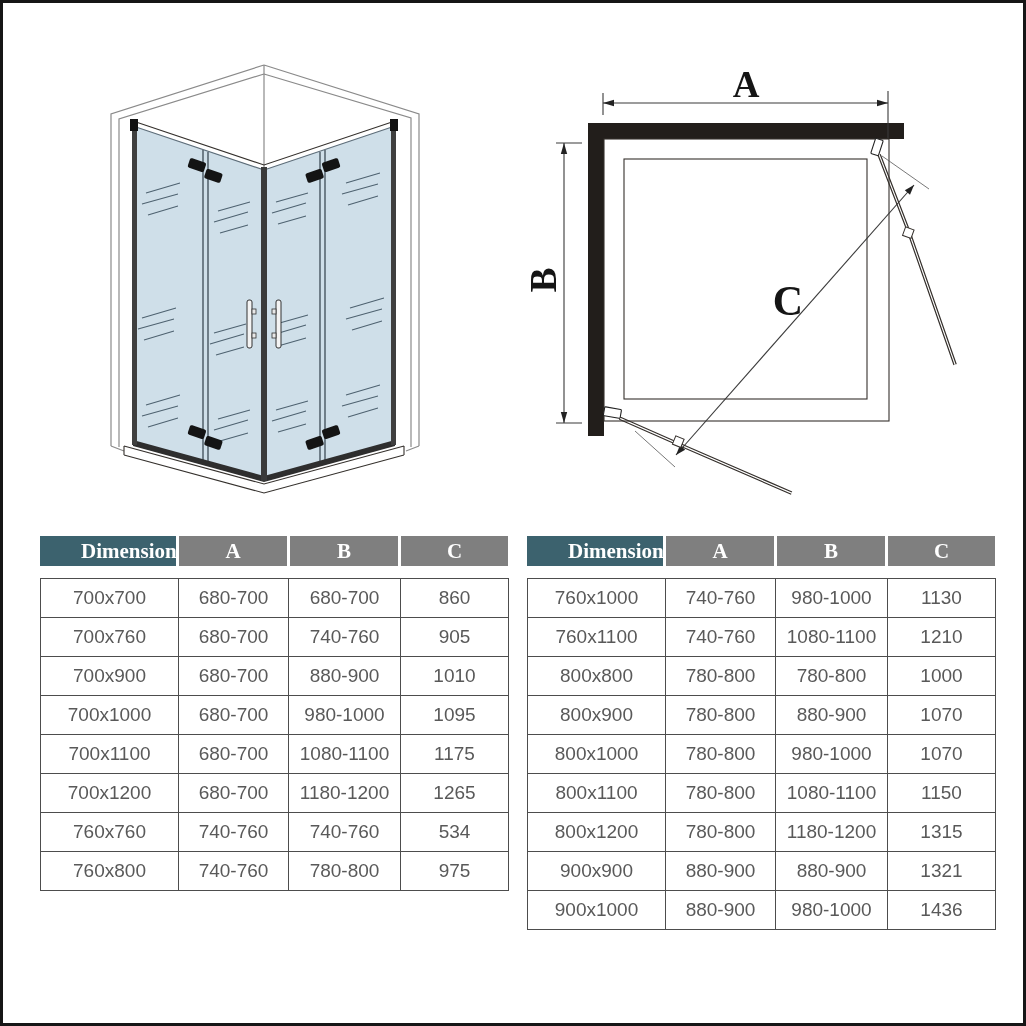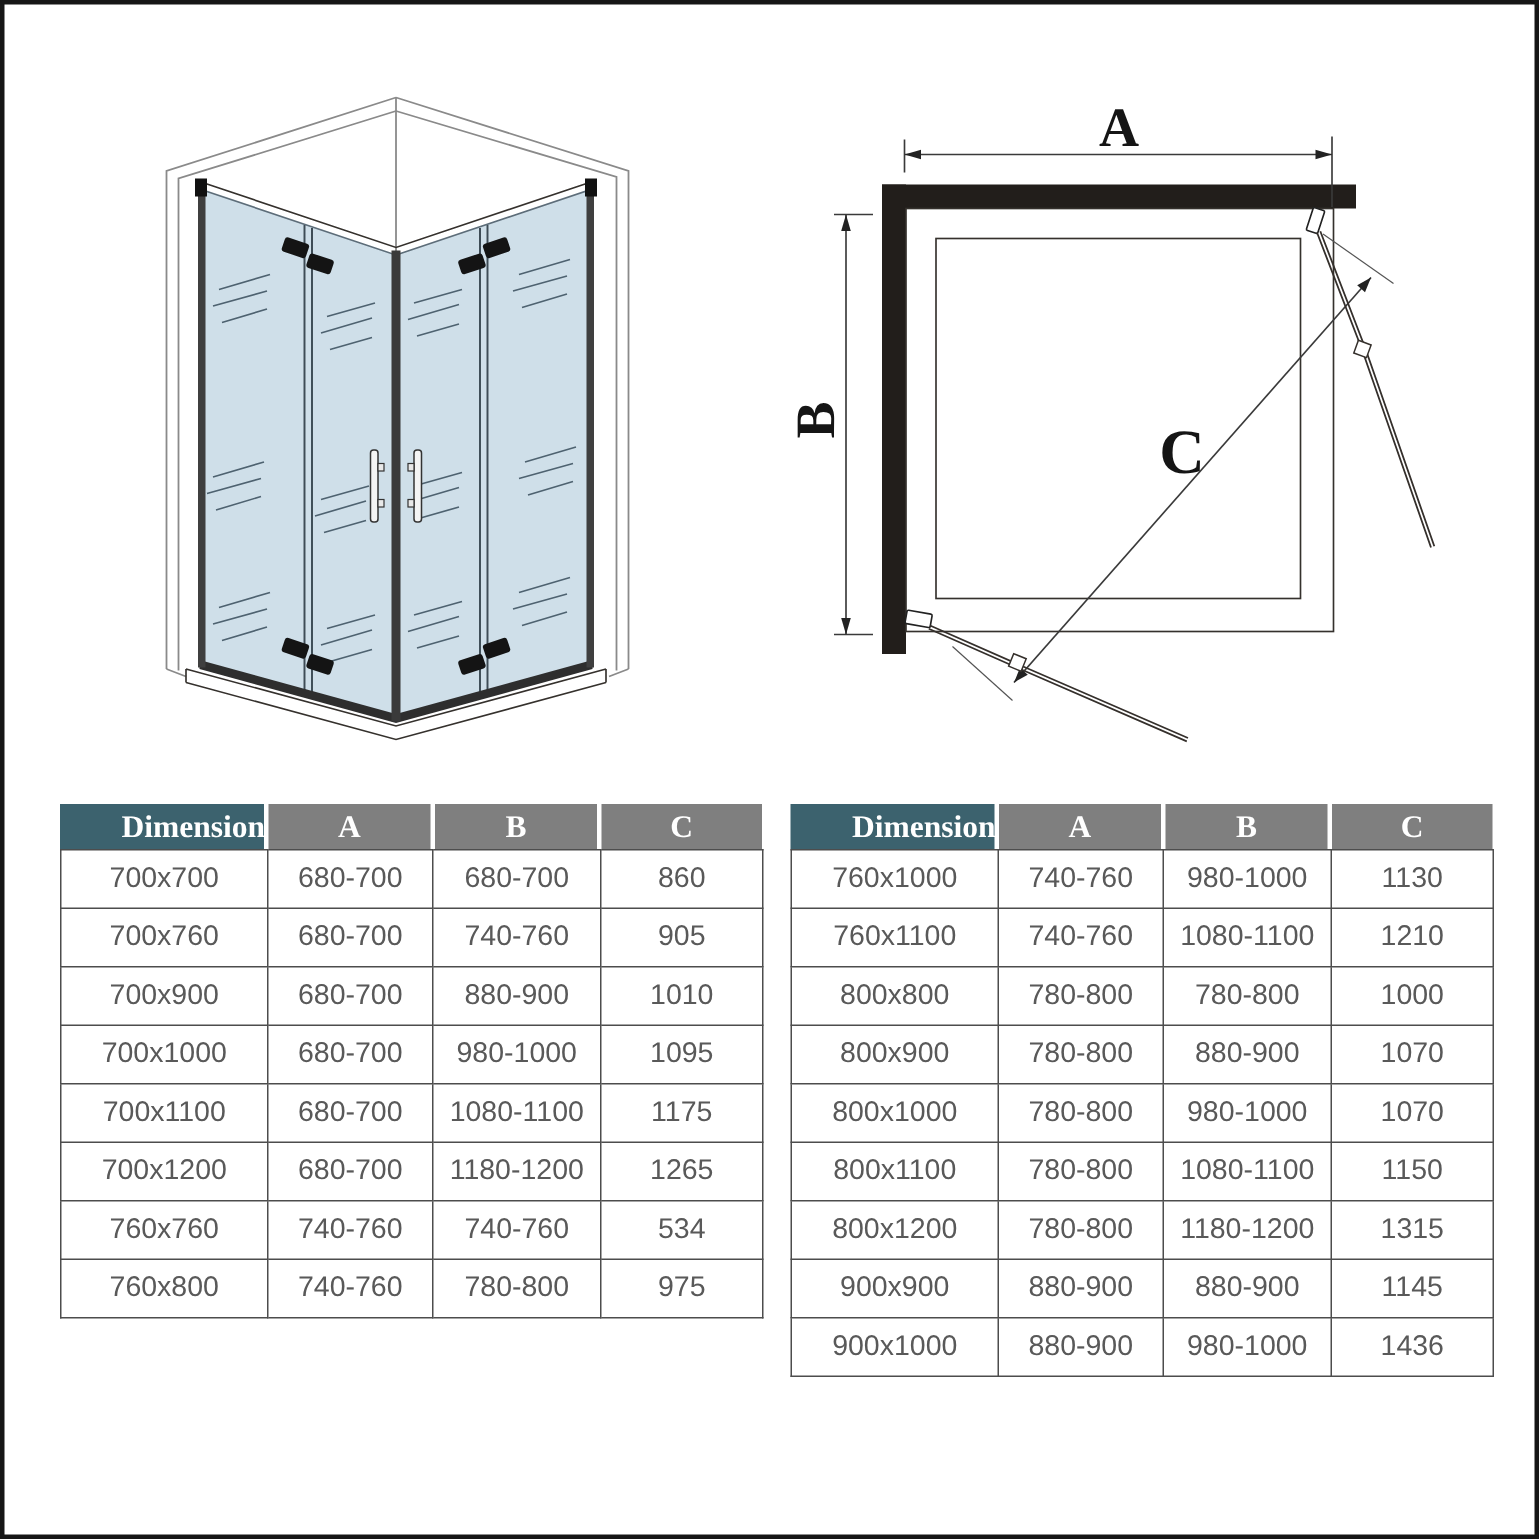--- a/index.html
+++ b/index.html
@@ -39,21 +39,21 @@
   .tbl.left{left:37px;}
   .tbl.right{left:524px;}
   .thead{display:grid;grid-template-columns:136px 108px 108px 107px;column-gap:3px;}
   .th{
     height:30px;line-height:30px;text-align:center;
     background:var(--hgray);color:#fff;
     font-family:"Liberation Serif", serif;font-weight:bold;font-size:21px;
   }
   .th.dim{background:var(--teal);padding-left:41px;}
   table.body{
-    border-collapse:collapse;table-layout:fixed;width:468px;margin-top:0;
+    border-collapse:collapse;table-layout:fixed;width:468px;margin-top:12px;
   }
   table.body td{
     border:1.5px solid var(--bline);
     height:39px;box-sizing:border-box;
     text-align:center;vertical-align:middle;
     font-size:19px;color:var(--btext);
     font-family:"Liberation Sans", sans-serif;
   }
 </style>
 </head>
@@ -306,21 +306,21 @@
           <tr>
             <td>800x1200</td>
             <td>780-800</td>
             <td>1180-1200</td>
             <td>1315</td>
           </tr>
           <tr>
             <td>900x900</td>
             <td>880-900</td>
             <td>880-900</td>
-            <td>1145</td>
+            <td>1321</td>
           </tr>
           <tr>
             <td>900x1000</td>
             <td>880-900</td>
             <td>980-1000</td>
             <td>1436</td>
           </tr>
         </tbody>
     </table>
   </div>

